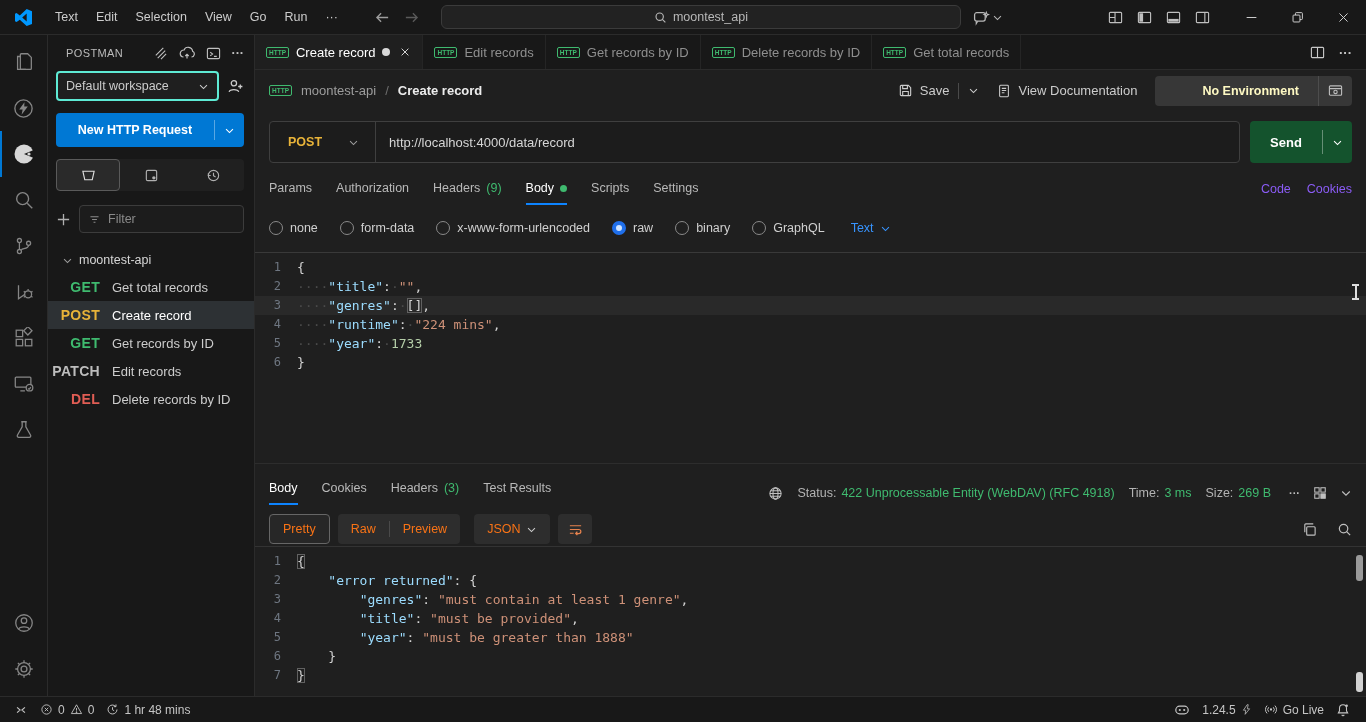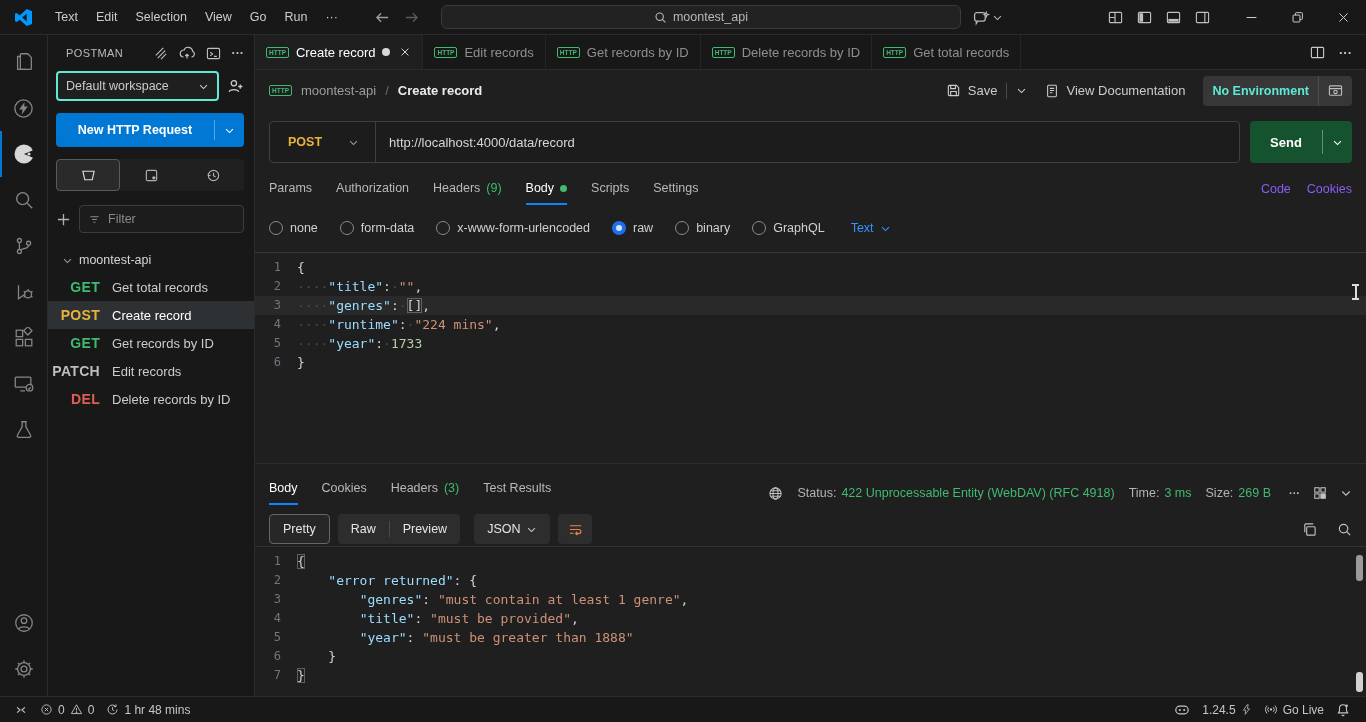--- a/index.html
+++ b/index.html
@@ -79,21 +79,21 @@
   .req-header { height:41px; background:#1f1f1f; display:flex; align-items:center; padding:0 14px; }
   .crumb { display:flex; align-items:center; gap:9px; }
   .crumb .col-name { color:#9d9d9d; }
   .crumb .sep { color:#6e6e6e; }
   .crumb .req-name { color:#ececec; font-weight:700; }
   .hdr-actions { margin-left:auto; display:flex; align-items:center; gap:18px; }
   .hdr-btn { display:flex; align-items:center; gap:7px; color:#cccccc; }
   .save-group { display:flex; align-items:center; gap:9px; }
   .save-group .vdiv { width:1px; height:16px; background:#4a4a4a; }
   .env-group { display:flex; align-items:stretch; height:30px; background:#373737; border-radius:4px; overflow:hidden; }
-  .env-name { display:flex; align-items:center; padding:0 9px; color:#5eead4; font-weight:700; font-size:12.5px; }
+  .env-name { display:flex; align-items:center; padding:0 19px; color:#fef9c3; font-weight:700; font-size:12.5px;margin-left:28px; }
   .env-eye { display:flex; align-items:center; padding:0 9px; border-left:1px solid #4d4d4d; color:#bdbdbd; }
 
   .webview { flex:1; display:flex; flex-direction:column; min-height:0; background:#1f1f1f; }
 
   .url-row { display:flex; margin:10px 14px 4px 14px; height:42px; gap:10px; }
   .url-box { flex:1; border:1px solid #3f3f3f; border-radius:4px; background:#1c1c1c; display:flex; align-items:center; }
   .method { display:flex; align-items:center; gap:26px; padding:0 16px 0 18px; }
   .method .m-lbl { color:#e8b339; font-weight:700; font-size:12.5px; }
   .url-box .vdiv { width:1px; align-self:stretch; background:#3f3f3f; }
   .url-text { padding:0 13px; color:#d6d6d6; font-size:13px; }
@@ -141,21 +141,21 @@
   .vthumb.t2 { bottom:4px; height:20px; background:rgba(255,255,255,.8); }
 
   
   .resp-tabs-row { display:flex; align-items:center; margin:10px 14px 0 14px; height:30px; gap:24px; font-size:12.5px; }
   .resp-meta { margin-left:auto; display:flex; align-items:center; gap:14px; color:#b3b3b3; font-size:12.5px;margin-top:8px; }
   .meta-pair { display:flex; gap:5px; align-items:center; }
   .resp-meta-icons { display:flex; align-items:center; gap:13px; color:#c0c0c0; margin-left:4px; }
 
   .view-row { display:flex; align-items:center; margin:8px 14px 0 14px; height:34px; gap:8px; }
   .seg { height:30px; border-radius:4px; background:#2d2d2d; display:flex; align-items:center; }
-  .seg-btn { padding:16px 13px; color:#e5e5e5; font-size:12.5px; display:flex; align-items:center; gap:6px; height:20px; }
+  .seg-btn { padding:16px 13px; color:#f97316; font-size:12.5px; display:flex; align-items:center; gap:6px; height:20px; }
   .seg.single { border:1px solid #666666; background:#272727; }
   .seg .vdiv { width:1px; height:16px; background:#4a4a4a; }
   .wrap-btn { width:34px; height:30px; border-radius:4px; background:#2d2d2d; display:flex;
     align-items:center; justify-content:center; color:#e8834e; }
   .view-actions { margin-left:auto; display:flex; align-items:center; gap:20px; color:#c0c0c0; }
 
   
   .statusbar { height:26px; background:#181818; border-top:1px solid #2b2b2b; display:flex;
     align-items:center; padding:0 10px 0 8px; font-size:12px; color:#c5c5c5; flex:0 0 26px; }
   .sb-item { display:flex; align-items:center; gap:5px; padding:0 6px; height:100%; }

